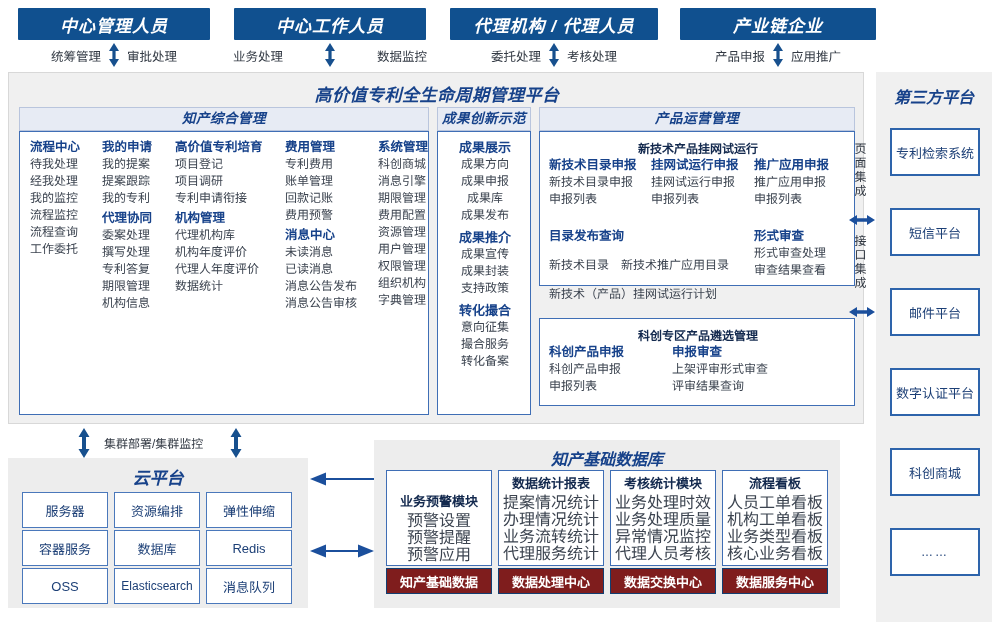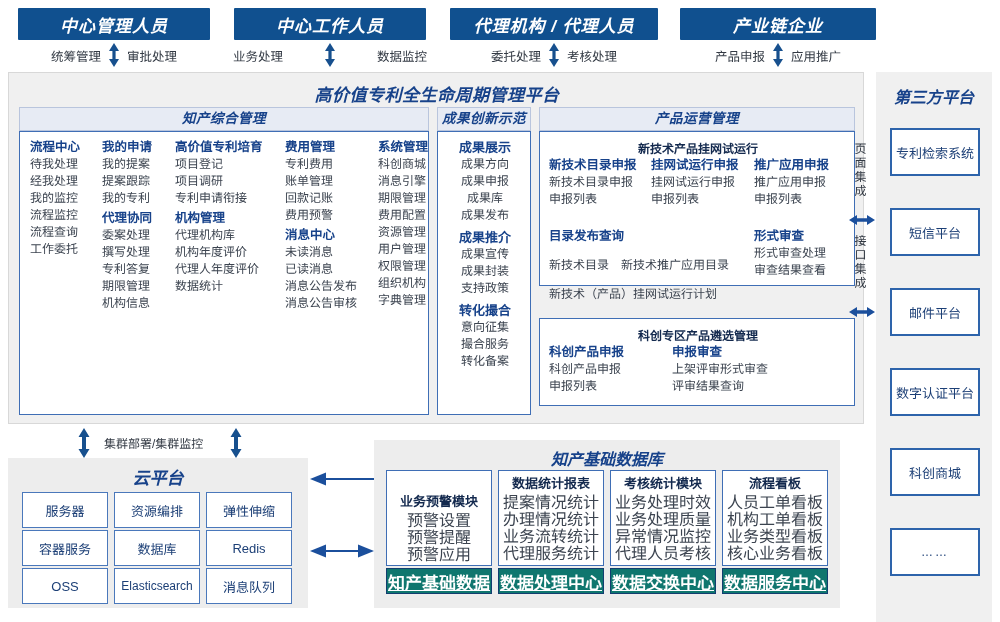--- a/index.html
+++ b/index.html
@@ -82,23 +82,22 @@
     font-size:13px;color:#1c3f76;
   }
 
   
   .db{background:#EDEDED;}
   .db-title{font-size:16px;font-weight:bold;font-style:italic;color:#17428a;text-align:center;}
   .db-card{background:#fff;border:1px solid #3f6eb5;}
   .db-card-h{font-size:13px;font-weight:bold;color:#13294e;text-align:center;line-height:20px;}
   .db-item{font-size:16px;color:#3c4450;text-align:center;line-height:17px;}
   .db-foot{
-    background:#0f766e;color:#fff;font-size:17px;font-weight:bold;
+    background:#7f1d1d;color:#fff;font-size:13px;font-weight:bold;
     border:1px solid #123e70;
-    text-decoration:underline;
   }
 
   .flowlabel{font-size:12px;color:#333a44;}
 
   svg{display:block;overflow:visible;}
 </style>
 </head>
 <body>
 
 <div class="canvas">

